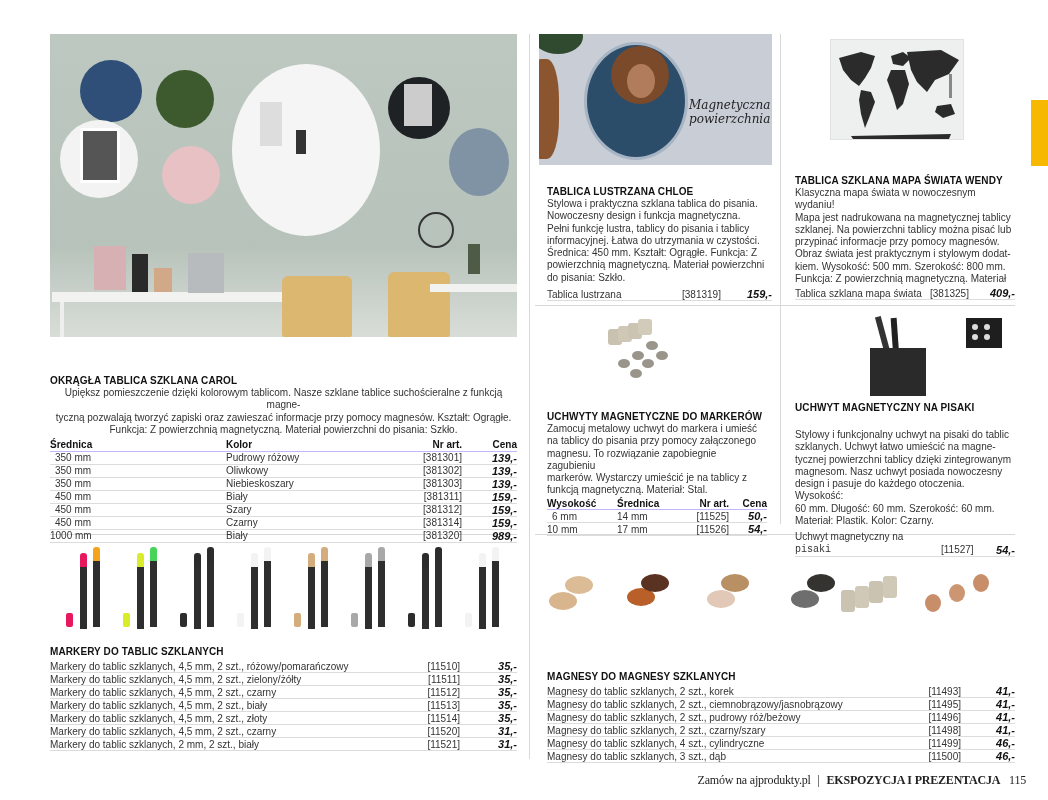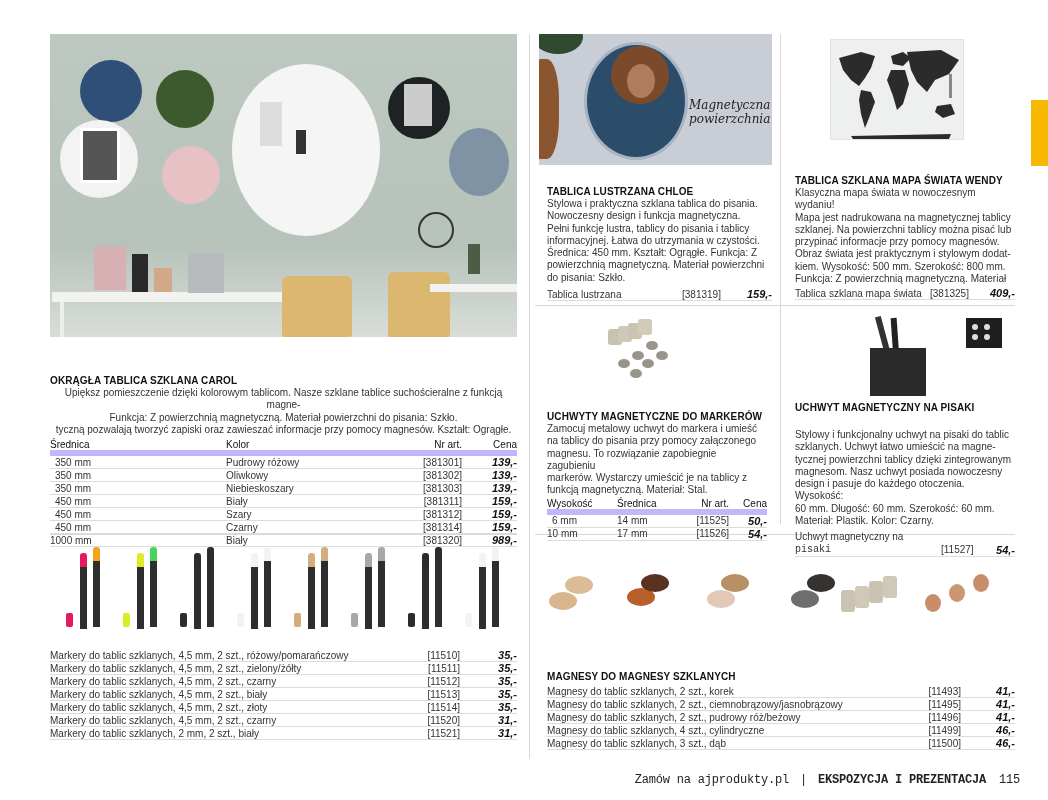--- a/index.html
+++ b/index.html
@@ -6,38 +6,38 @@
   html, body { width: 1048px; height: 800px; background: #ffffff; overflow: hidden; }
   body { position: relative; font-family: "Liberation Sans", sans-serif; color: #2a2a2a; }
 
   .abs { position: absolute; }
   .title { font-weight: bold; font-size: 10px; letter-spacing: 0.1px; color: #111; }
   .desc { font-size: 10px; line-height: 12.3px; color: #333; }
   .vline { position: absolute; width: 1px; background: #d8d8d8; }
   .hline { position: absolute; height: 1px; background: #d8d8d8; }
 
   table.pt { border-collapse: collapse; font-size: 10px; color: #333; width: 100%; }
-  table.pt th { font-weight: normal; text-align: left; color: #111; padding: 0; height: 12px; border-bottom: 6px solid #c4b5fd; }
+  table.pt th { font-weight: bold; text-align: left; color: #111; padding: 0; height: 12px; border-bottom: 1px solid #c4b5fd; }
   table.pt td { padding: 0; height: 12.2px; border-bottom: 1px solid #dcdcdc; white-space: nowrap; }
   .r { text-align: right !important; }
   .price { font-weight: bold; font-style: italic; font-size: 11px; color: #111; text-align: right; }
   .ind { padding-left: 5px !important; }
 
   
   .photo-hero { left: 50px; top: 34px; width: 467px; height: 303px; background: linear-gradient(180deg,#bdc8c0 0%,#b7c3ba 70%,#d9ddd8 100%); overflow: hidden; }
   .circ { position: absolute; border-radius: 50%; }
   .desk { position: absolute; background: #f2f2f0; }
   .chair { position: absolute; background: #dcb770; border-radius: 6px 6px 2px 2px; }
 
   .photo-chloe { left: 539px; top: 34px; width: 233px; height: 131px; background: #c8cdd6; overflow: hidden; }
   .photo-map { left: 830px; top: 39px; width: 134px; height: 101px; background: #eef0f0; overflow: hidden; border: 1px solid #e1e3e3; }
 
   .side-tab { left: 1031px; top: 100px; width: 17px; height: 66px; background: #f6b800; }
 
-  .footer { right: 28px; top: 773px; font-size: 12px; color: #222; font-family: Liberation Mono, monospace; letter-spacing: -0.2px; }
+  .footer { right: 22px; top: 773px; font-size: 12px; color: #222; font-family: Liberation Serif, serif; letter-spacing: -0.2px; }
   .footer b { font-weight: bold; }
 </style>
 </head>
 <body>
 
 <div class="vline" style="left:529px; top:34px; height:725px;"></div>
 <div class="vline" style="left:780px; top:34px; height:490px;"></div>
 <div class="hline" style="left:535px; top:305px; width:480px;"></div>
 <div class="hline" style="left:50px; top:534px; width:467px;"></div>
 <div class="hline" style="left:535px; top:534px; width:480px;"></div>
@@ -159,22 +159,22 @@
   <div class="circ" style="left:112px;top:12px;width:6px;height:6px;background:#ddd;"></div>
   <div class="circ" style="left:124px;top:12px;width:6px;height:6px;background:#ddd;"></div>
   <div class="circ" style="left:112px;top:22px;width:6px;height:6px;background:#ddd;"></div>
   <div class="circ" style="left:124px;top:22px;width:6px;height:6px;background:#ddd;"></div>
 </div>
 
 <div class="abs" style="left:50px; top:375px; width:467px;">
   <div class="title">OKRĄGŁA TABLICA SZKLANA CAROL</div>
   <div class="desc" style="margin-top:1px;text-align:center;">
     <div>Upiększ pomieszczenie dzięki kolorowym tablicom. Nasze szklane tablice suchościeralne z funkcją magne-</div>
+    <div>tyczną pozwalają tworzyć zapiski oraz zawieszać informacje przy pomocy magnesów. Kształt: Ogrągłe.</div>
     <div>Funkcja: Z powierzchnią magnetyczną. Materiał powierzchni do pisania: Szkło.</div>
-    <div>tyczną pozwalają tworzyć zapiski oraz zawieszać informacje przy pomocy magnesów. Kształt: Ogrągłe.</div>
   </div>
   <table class="pt" style="margin-top:3px;">
     <tbody>
         <tr>
       <th style="width:176px;">Średnica</th>
       <th style="width:180px;">Kolor</th>
       <th class="r" style="width:56px;">Nr art.</th>
       <th class="r">Cena</th>
     </tr>
     <tr>
@@ -350,20 +350,21 @@
   <div class="abs" style="left:296px;top:30px;width:14px;height:22px;border-radius:3px;background:#cbc3b1;"></div>
   <div class="abs" style="left:310px;top:26px;width:14px;height:22px;border-radius:3px;background:#d1c9b7;"></div>
   <div class="abs" style="left:324px;top:21px;width:14px;height:22px;border-radius:3px;background:#cbc3b1;"></div>
   <div class="abs" style="left:338px;top:16px;width:14px;height:22px;border-radius:3px;background:#d1c9b7;"></div>
   <div class="circ" style="left:380px;top:34px;width:16px;height:18px;background:#c88e6a;"></div>
   <div class="circ" style="left:404px;top:24px;width:16px;height:18px;background:#cd9672;"></div>
   <div class="circ" style="left:428px;top:14px;width:16px;height:18px;background:#c88e6a;"></div>
 </div>
 
 <div class="abs" style="left:50px; top:646px; width:467px;">
+  <div class="title">MARKERY DO TABLIC SZKLANYCH</div>
   <table class="pt" style="margin-top:3px;">
     <tbody>
         <tr>
           <td style="width:360px;">Markery do tablic szklanych, 4,5 mm, 2 szt., różowy/pomarańczowy</td>
           <td class="r" style="width:50px;margin-top:48px;">[11510]</td>
           <td class="price">35,-</td>
         </tr>
     <tr>
           <td>Markery do tablic szklanych, 4,5 mm, 2 szt., zielony/żółty</td>
           <td class="r">[11511]</td>
@@ -408,20 +409,25 @@
           <td class="price">41,-</td>
         </tr>
     <tr>
           <td>Magnesy do tablic szklanych, 2 szt., ciemnobrązowy/jasnobrązowy</td>
           <td class="r">[11495]</td>
           <td class="price">41,-</td>
         </tr>
     <tr>
           <td>Magnesy do tablic szklanych, 2 szt., pudrowy róż/beżowy</td>
           <td class="r">[11496]</td>
+          <td class="price">41,-</td>
+        </tr>
+    <tr>
+          <td>Magnesy do tablic szklanych, 2 szt., czarny/szary</td>
+          <td class="r">[11498]</td>
           <td class="price">41,-</td>
         </tr>
     <tr>
           <td>Magnesy do tablic szklanych, 4 szt., cylindryczne</td>
           <td class="r">[11499]</td>
           <td class="price">46,-</td>
         </tr>
     <tr>
           <td>Magnesy do tablic szklanych, 3 szt., dąb</td>
           <td class="r">[11500]</td>

